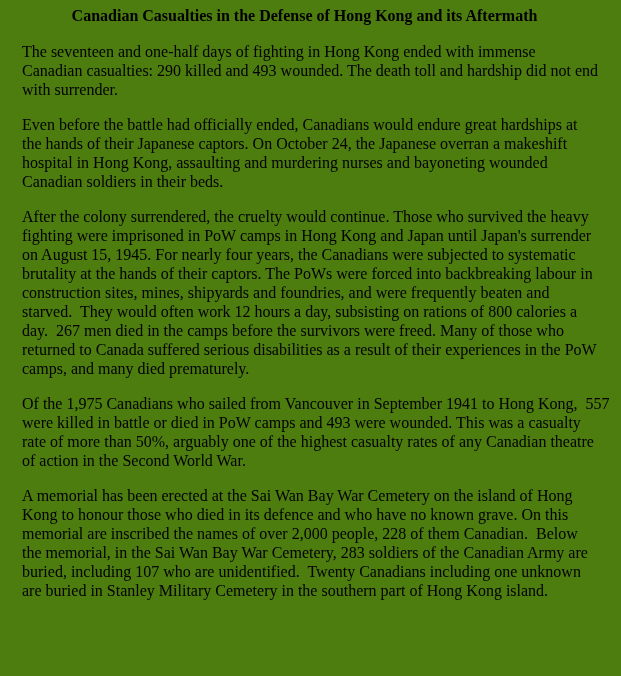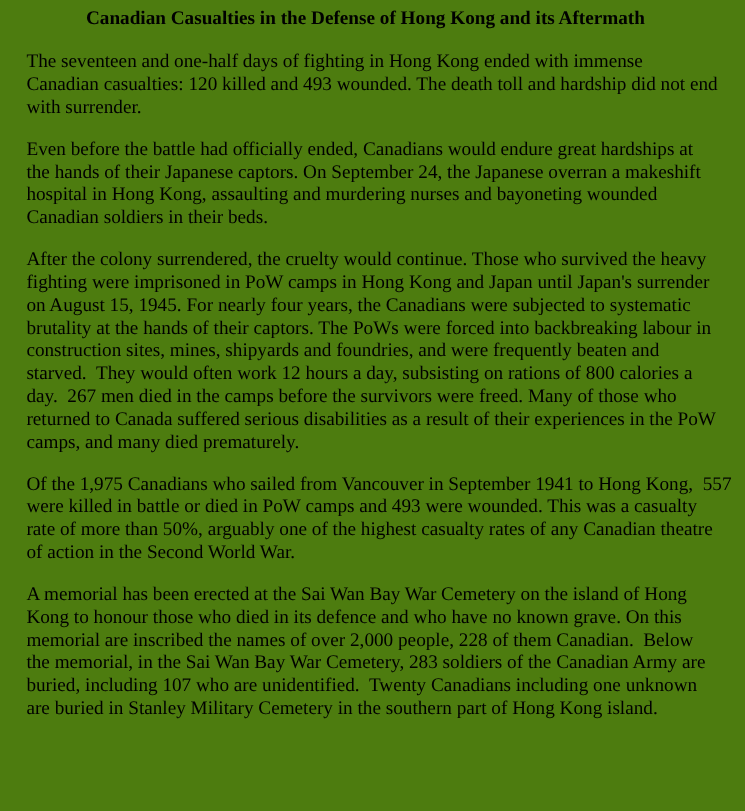--- a/index.html
+++ b/index.html
@@ -36,25 +36,25 @@
     white-space: pre-wrap;
   }
 </style>
 </head>
 <body>
 
 <div class="page">
   <h1 class="title">Canadian Casualties in the Defense of Hong Kong and its Aftermath</h1>
 
   <p class="para">The seventeen and one-half days of fighting in Hong Kong ended with immense
-Canadian casualties: 120 killed and 493 wounded. The death toll and hardship did not end
+Canadian casualties: 290 killed and 493 wounded. The death toll and hardship did not end
 with surrender.</p>
 
   <p class="para">Even before the battle had officially ended, Canadians would endure great hardships at
-the hands of their Japanese captors. On September 24, the Japanese overran a makeshift
+the hands of their Japanese captors. On October 24, the Japanese overran a makeshift
 hospital in Hong Kong, assaulting and murdering nurses and bayoneting wounded
 Canadian soldiers in their beds.</p>
 
   <p class="para">After the colony surrendered, the cruelty would continue. Those who survived the heavy
 fighting were imprisoned in PoW camps in Hong Kong and Japan until Japan's surrender
 on August 15, 1945. For nearly four years, the Canadians were subjected to systematic
 brutality at the hands of their captors. The PoWs were forced into backbreaking labour in
 construction sites, mines, shipyards and foundries, and were frequently beaten and
 starved.  They would often work 12 hours a day, subsisting on rations of 800 calories a
 day.  267 men died in the camps before the survivors were freed. Many of those who

